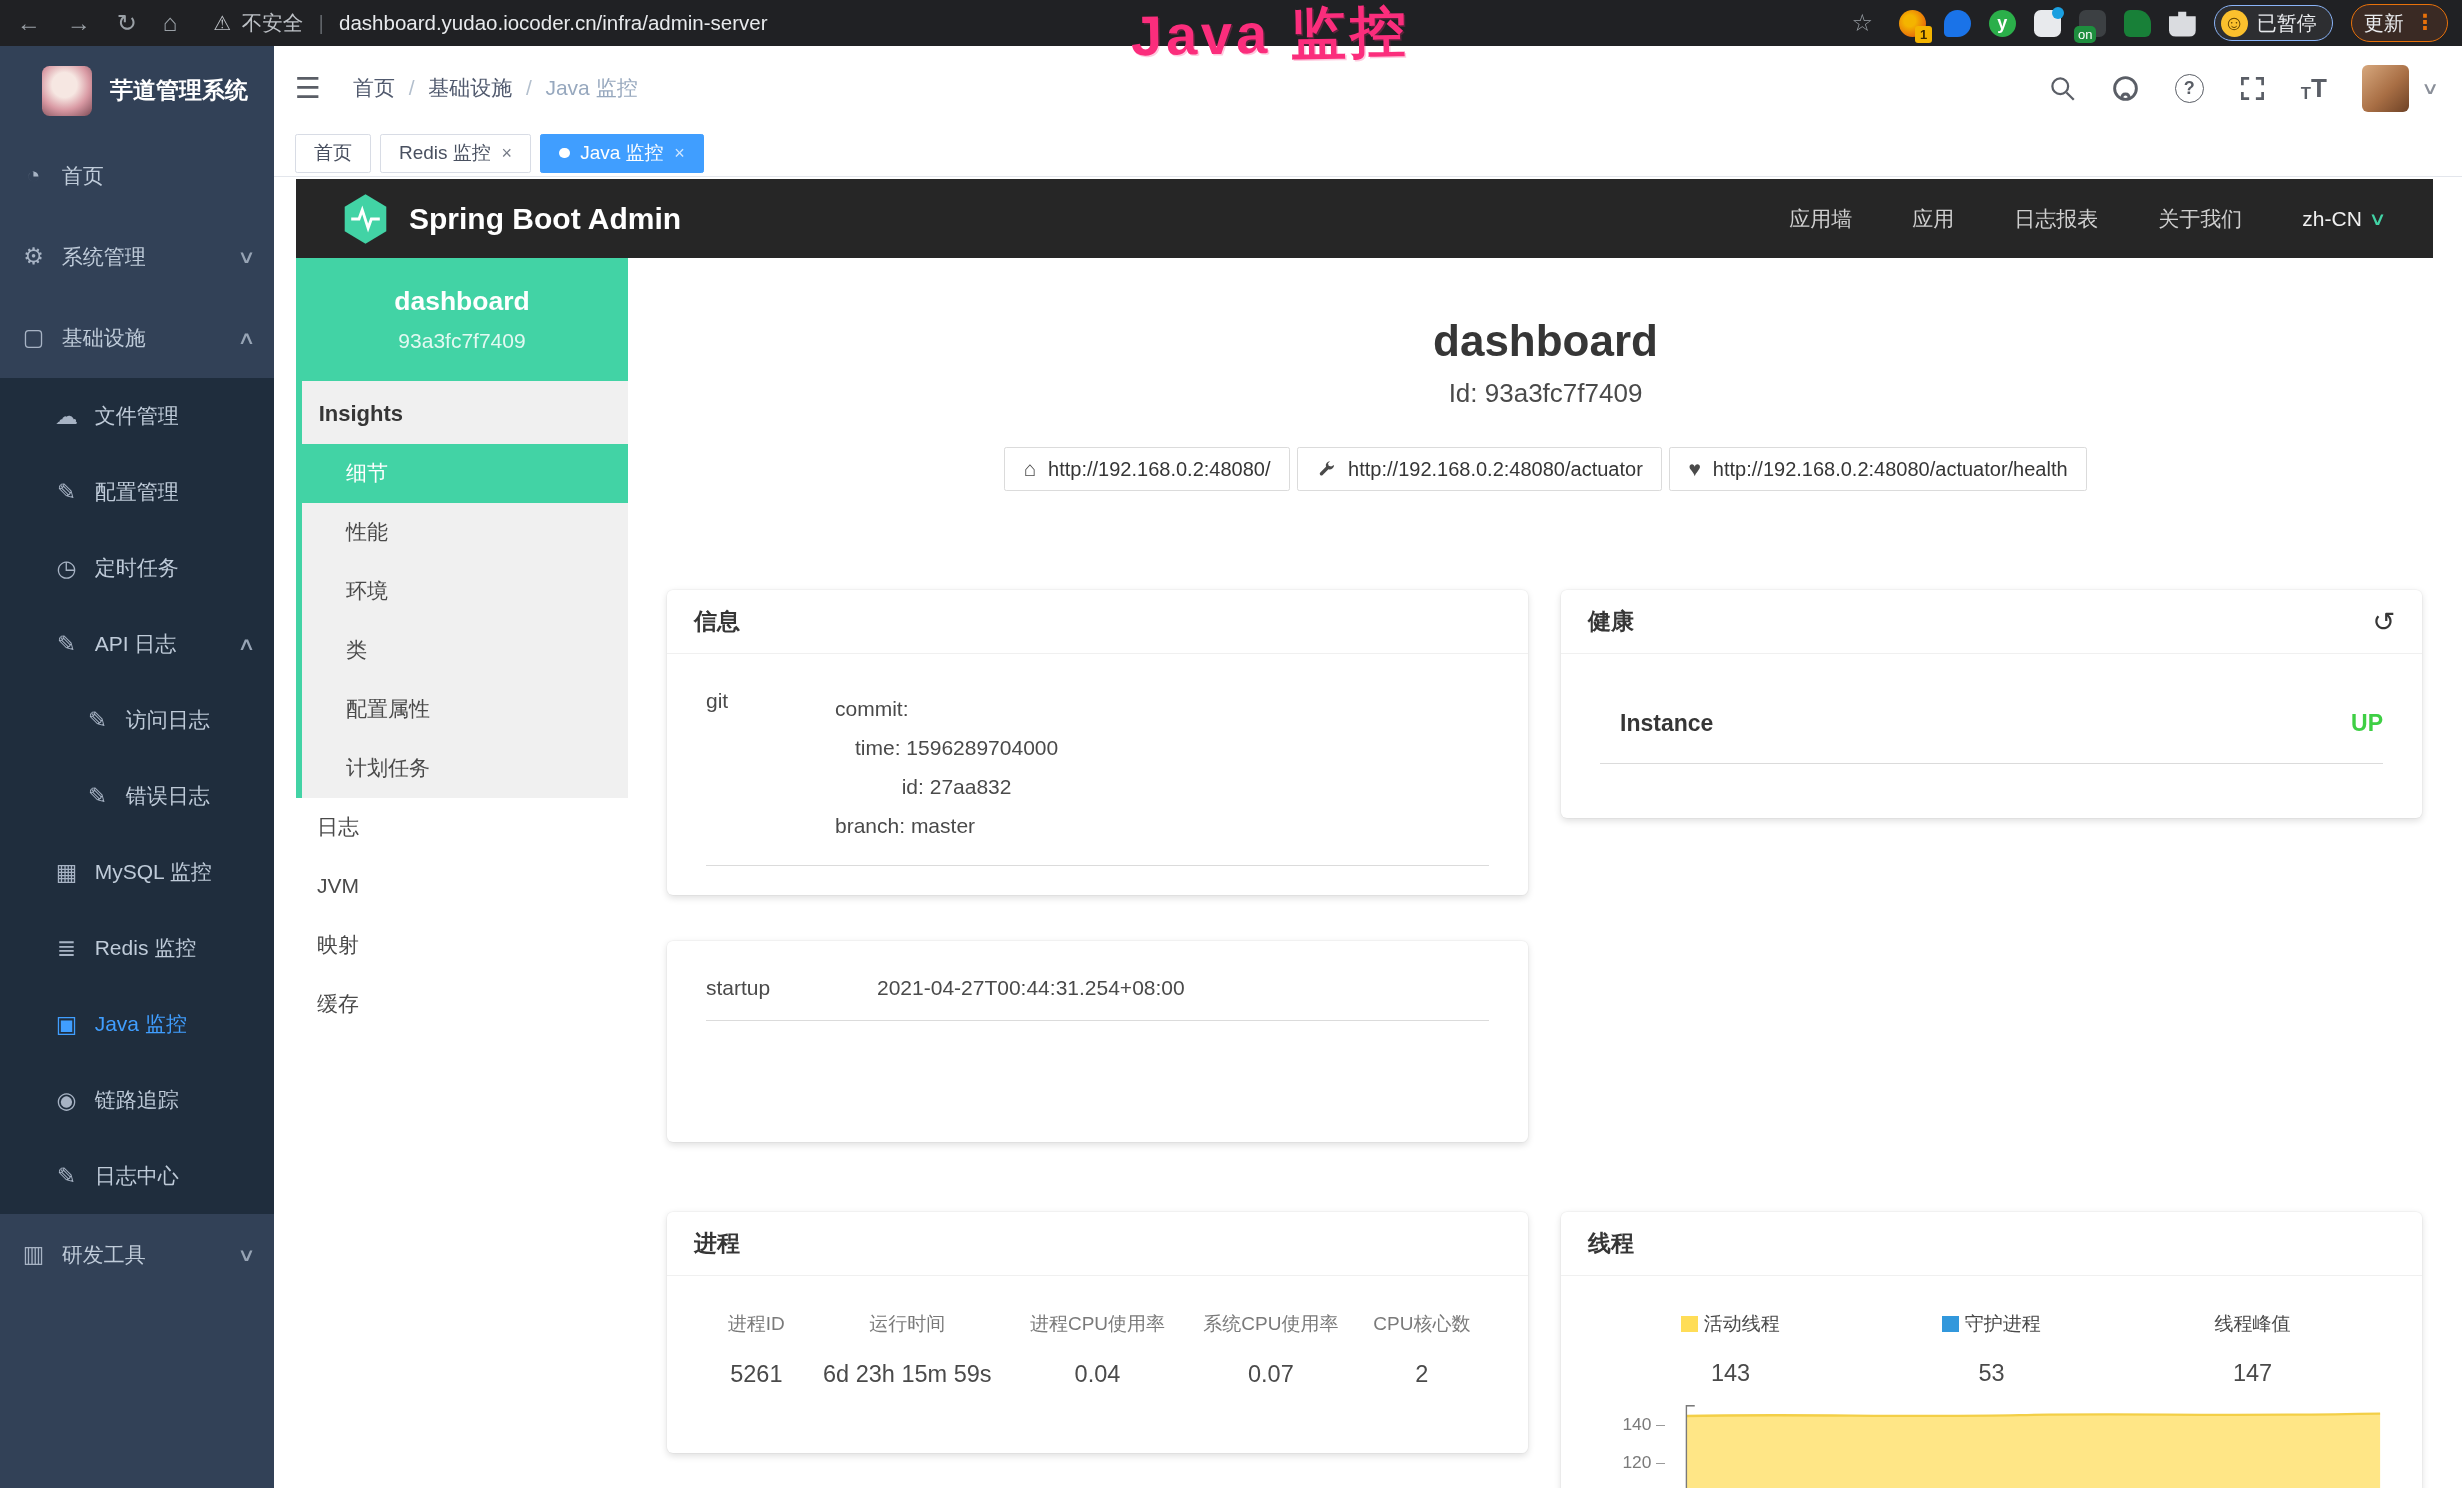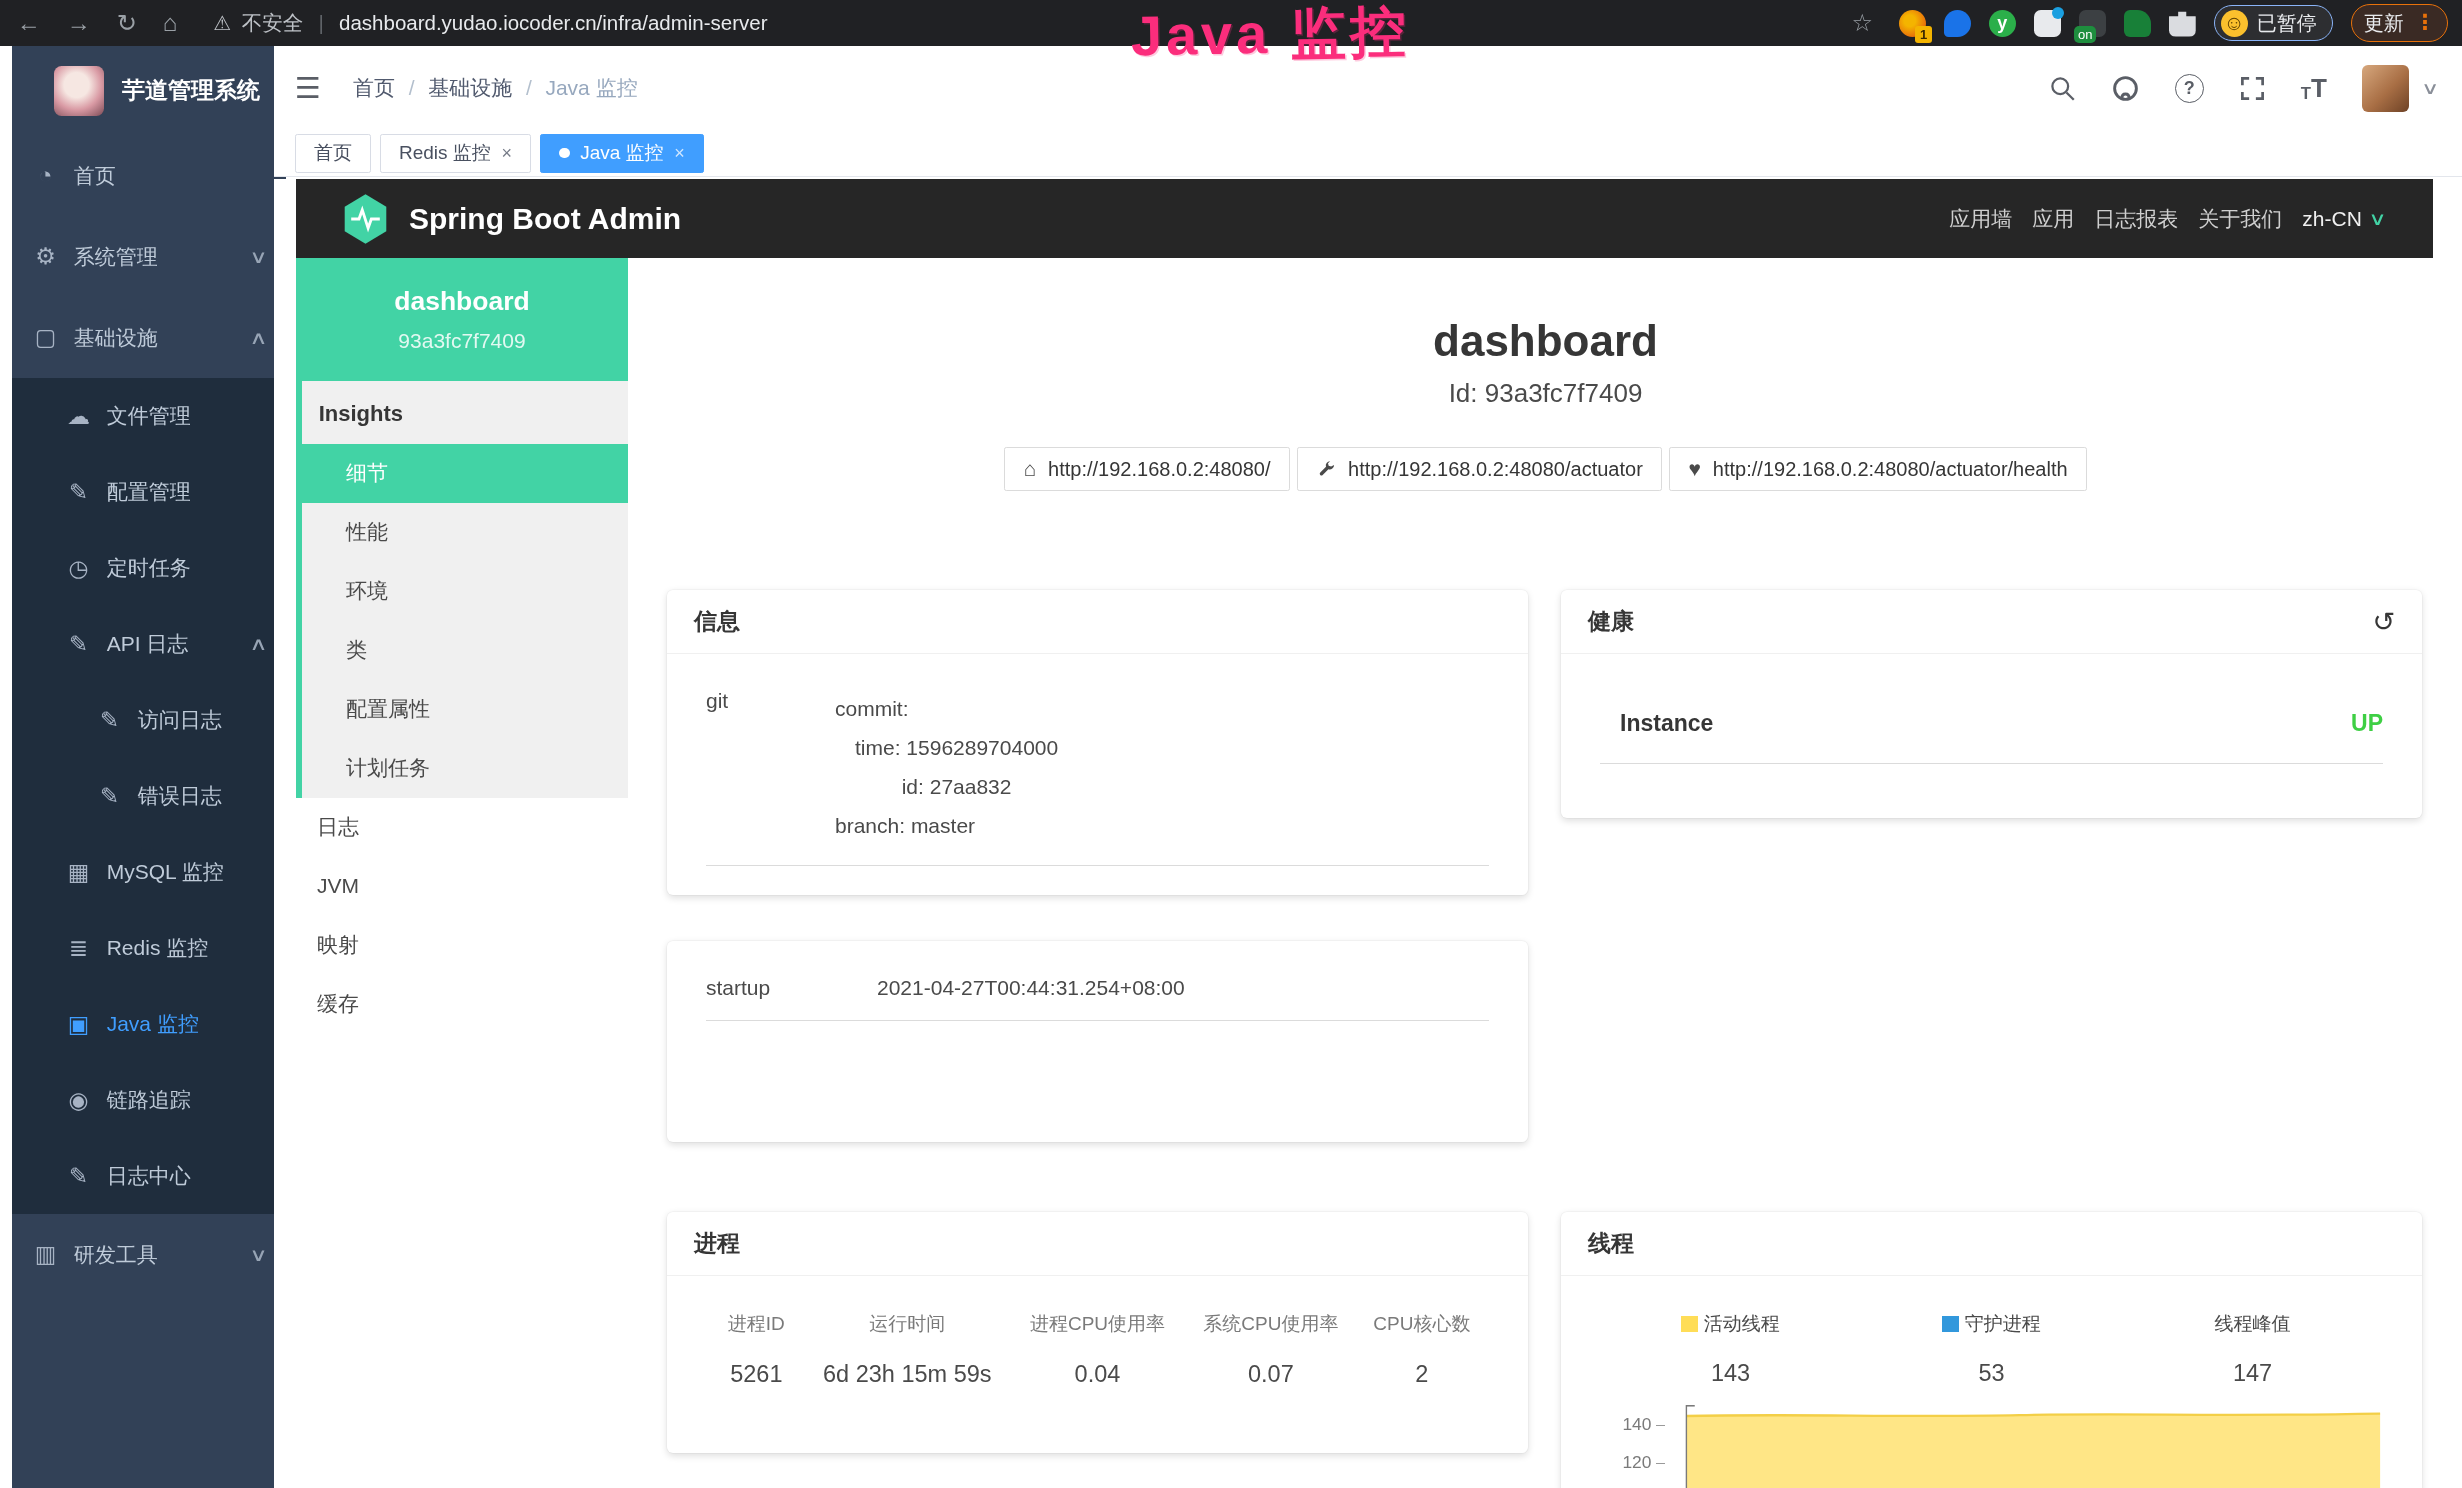--- a/index.html
+++ b/index.html
@@ -39,21 +39,21 @@
   .pill-update { display:flex; align-items:flex-start; gap:10.6px; border:1.5px solid #e8710a; border-radius:20px;
     padding:4.6px 12px; color:#e8eaed; font-size:20px; background:#3a2a24; }
   .pill-update .dots { color:#e8710a; font-size:21px; font-weight:bold; }
 
   
   .annotation { position:absolute; left:1131px; top:-3px; z-index:60; font-size:56px; font-weight:bold;
     letter-spacing:3.8px; transform:rotate(-1deg); color:#fb2d7c;
     text-shadow:1.5px 1.5px 0 rgba(251,45,124,.25); }
 
   
-  .sidebar { position:absolute; left:12px; top:46px; width:274px; height:1443px; background:#324157;
+  .sidebar { position:absolute; left:0; top:46px; width:274px; height:1443px; background:#324157;
     color:#bfcbd9; font-size:21px; }
   .logo-row { height:89px; display:flex; align-items:center; padding-left:42px; gap:18px; }
   .logo-img { width:50px; height:50px; border-radius:7.6px; flex:none;
     background:radial-gradient(circle at 45% 38%, #f6e7e2 30%, #d99aa4 60%, #7c4a55 100%); }
   .logo-title { color:#fff; font-size:23px; font-weight:bold; }
   .mi { position:relative; display:flex; align-items:center; height:81px; }
   .mi .ic { width:29px; text-align:center; margin-right:13.7px; font-size:23px; color:#a7b3c4; flex:none; }
   .mi.lv1 { padding-left:19px; }
   .mi.lv2 { padding-left:52px; height:76px; }
   .mi.lv3 { padding-left:83px; height:76px; }
@@ -86,21 +86,21 @@
   .tab .x { font-size:18px; opacity:.75; }
   .tab.active { background:#409eff; border-color:#409eff; color:#fff; }
   .tab .dot { width:10.6px; height:10.6px; border-radius:50%; background:#fff; }
 
   
   .sba-page { position:absolute; left:274px; top:179px; width:2189px; height:1310px; background:#fff; }
   .sba-header { position:absolute; left:22px; top:0; width:2137px; height:79px; background:#262626;
     display:flex; align-items:center; color:#cfcfcf; }
   .sba-brand { display:flex; align-items:center; gap:20px; margin-left:46px; color:#fff;
     font-size:30px; font-weight:bold; }
-  .sba-nav { margin-left:auto; display:flex; align-items:center; gap:20px; margin-right:49px; font-size:21px; }
+  .sba-nav { margin-left:auto; display:flex; align-items:center; gap:60px; margin-right:49px; font-size:21px; }
   .sba-locale { color:#f0f0f0; display:flex; align-items:center; gap:9px; }
   .sba-locale .g-caret { color:#42d3a5; font-size:18px; transform:scaleX(1.4); }
 
   .sba-sidebar { position:absolute; left:22px; top:79px; width:332px; bottom:0; font-size:21px; color:#4a4a4a; }
   .inst-head { height:123px; background:#42d3a5; color:#fff; display:flex; flex-direction:column;
     align-items:center; justify-content:center; gap:12px; }
   .inst-name { font-size:26.5px; font-weight:bold; }
   .inst-id { font-size:21px; opacity:.85; }
   .menu-group { background:#f0f0f0; border-left:6px solid #42d3a5; }
   .mg-head { padding:20px 0 16.7px 16.7px; font-size:22px; font-weight:bold; color:#363636; }

